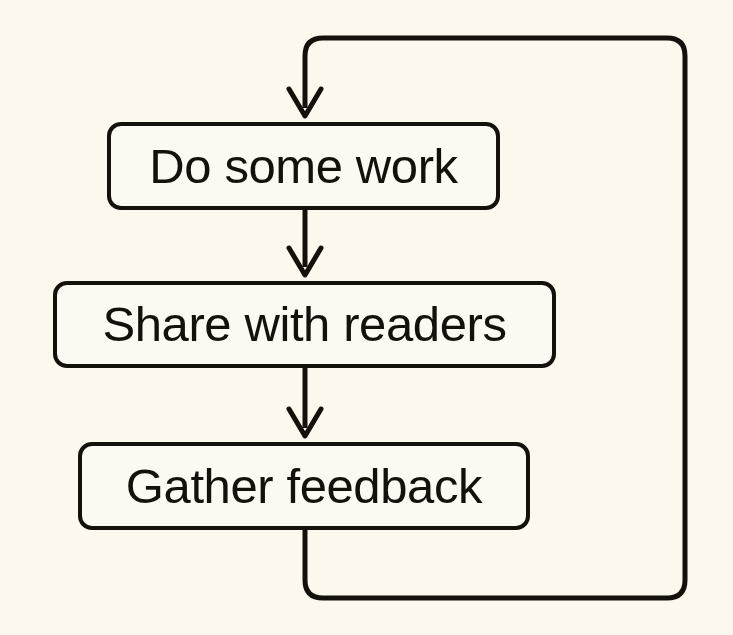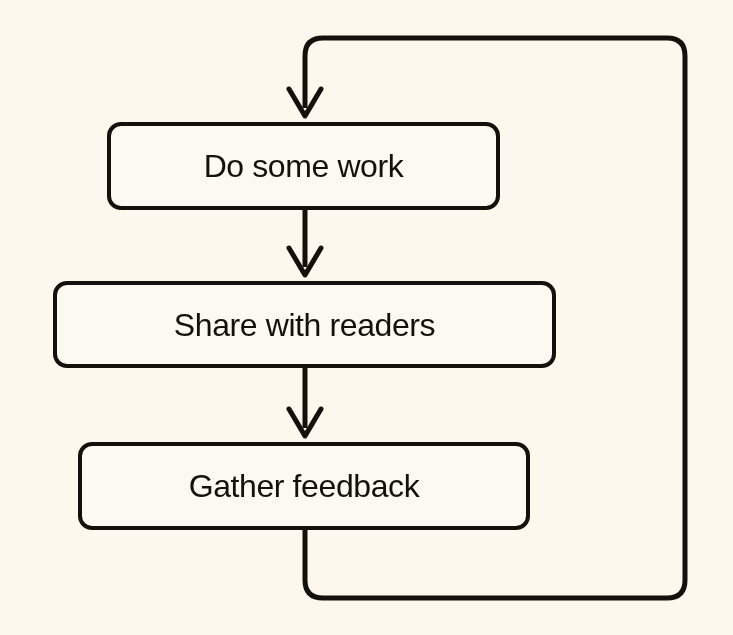--- a/index.html
+++ b/index.html
@@ -32,21 +32,21 @@
     background: #fbf9f2;
     border: 4px solid #14110c;
     border-radius: 14px;
     display: flex;
     align-items: center;
     justify-content: center;
   }
   .node-label {
     color: #14110c;
     font-family: "Liberation Sans", sans-serif;
-    font-size: 32px;
+    font-size: 49px;
     line-height: 1;
     letter-spacing: -0.4px;
     white-space: nowrap;
     font-weight: 400;
   }
   #node-do-some-work {
     left: 107px;
     top: 122px;
     width: 393px;
     height: 88px;

